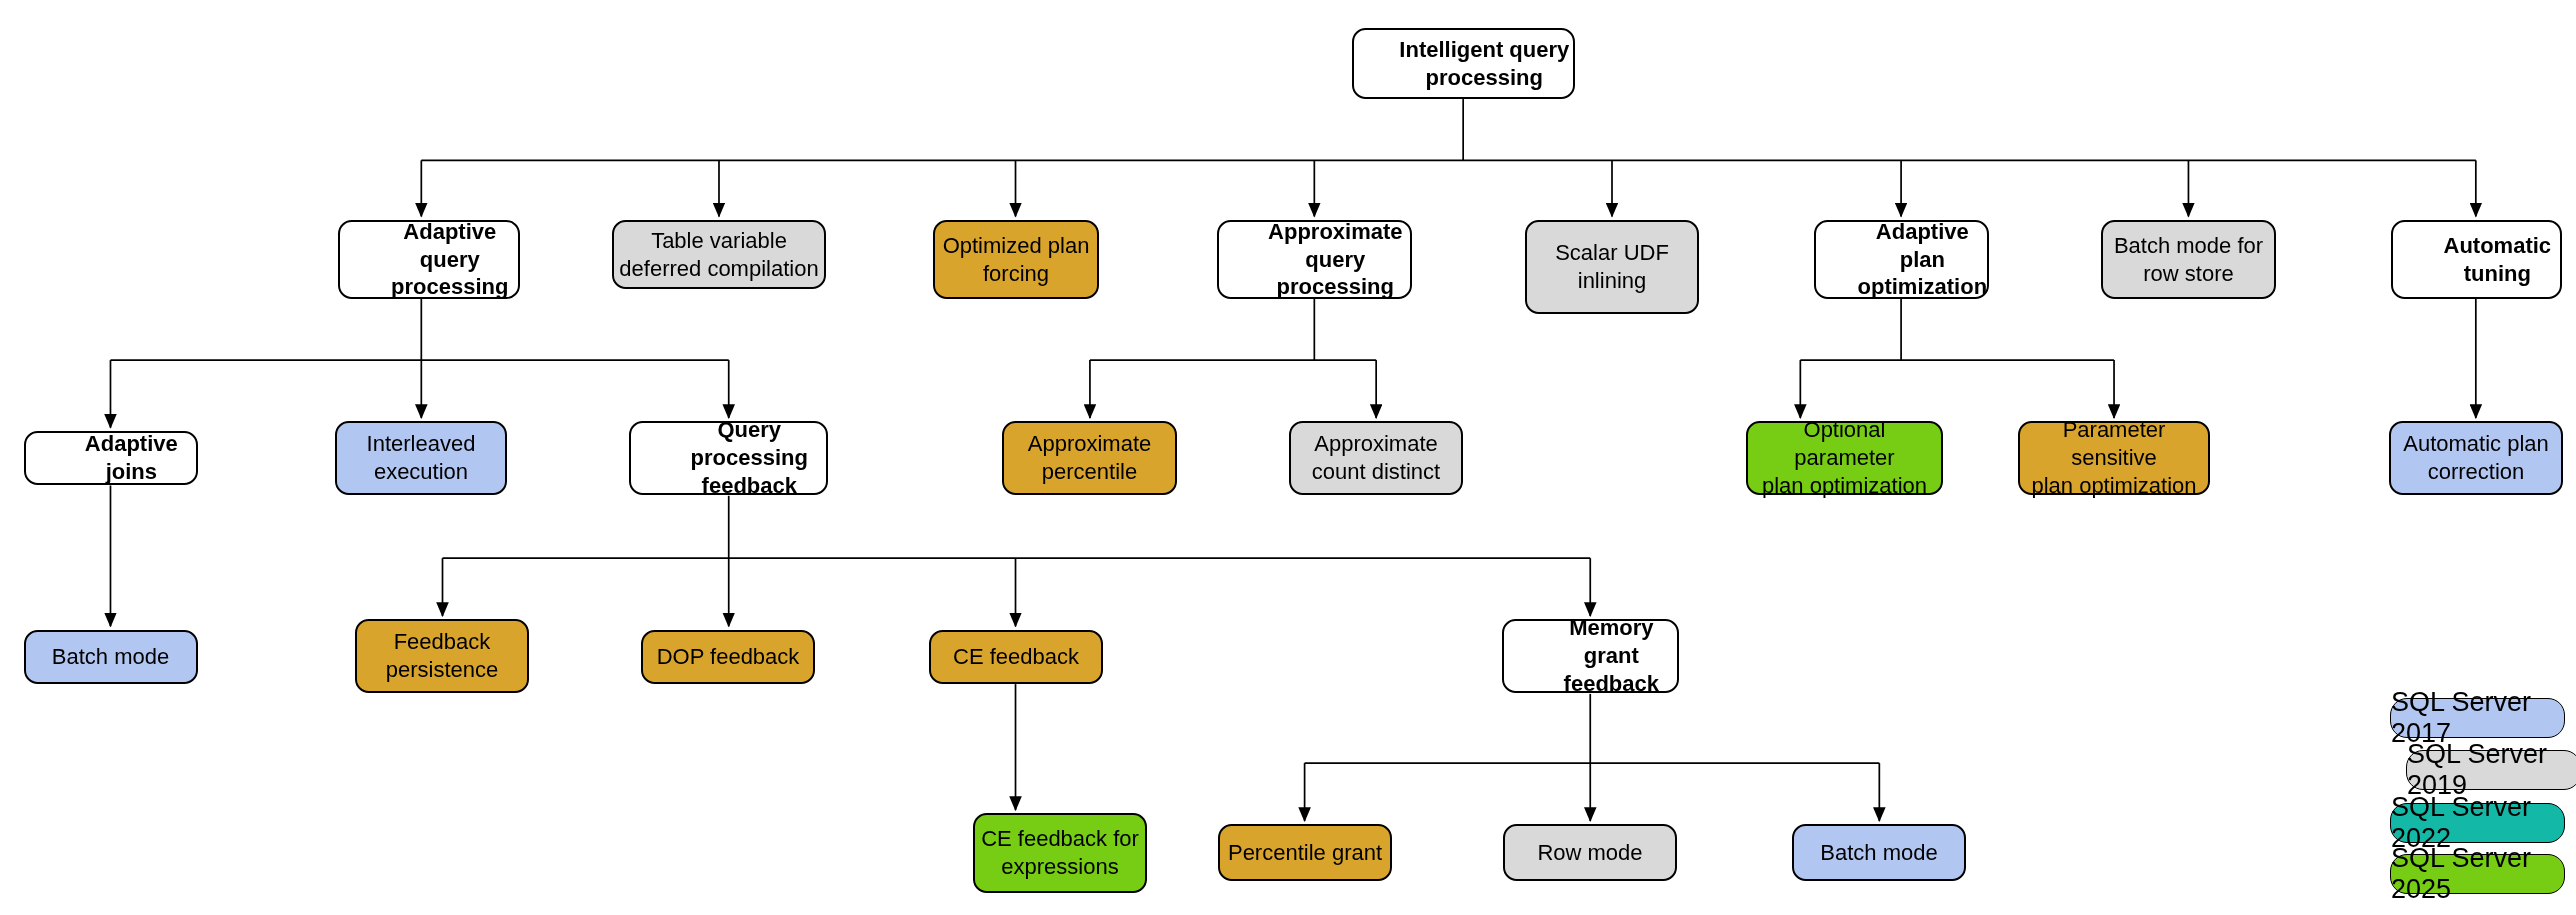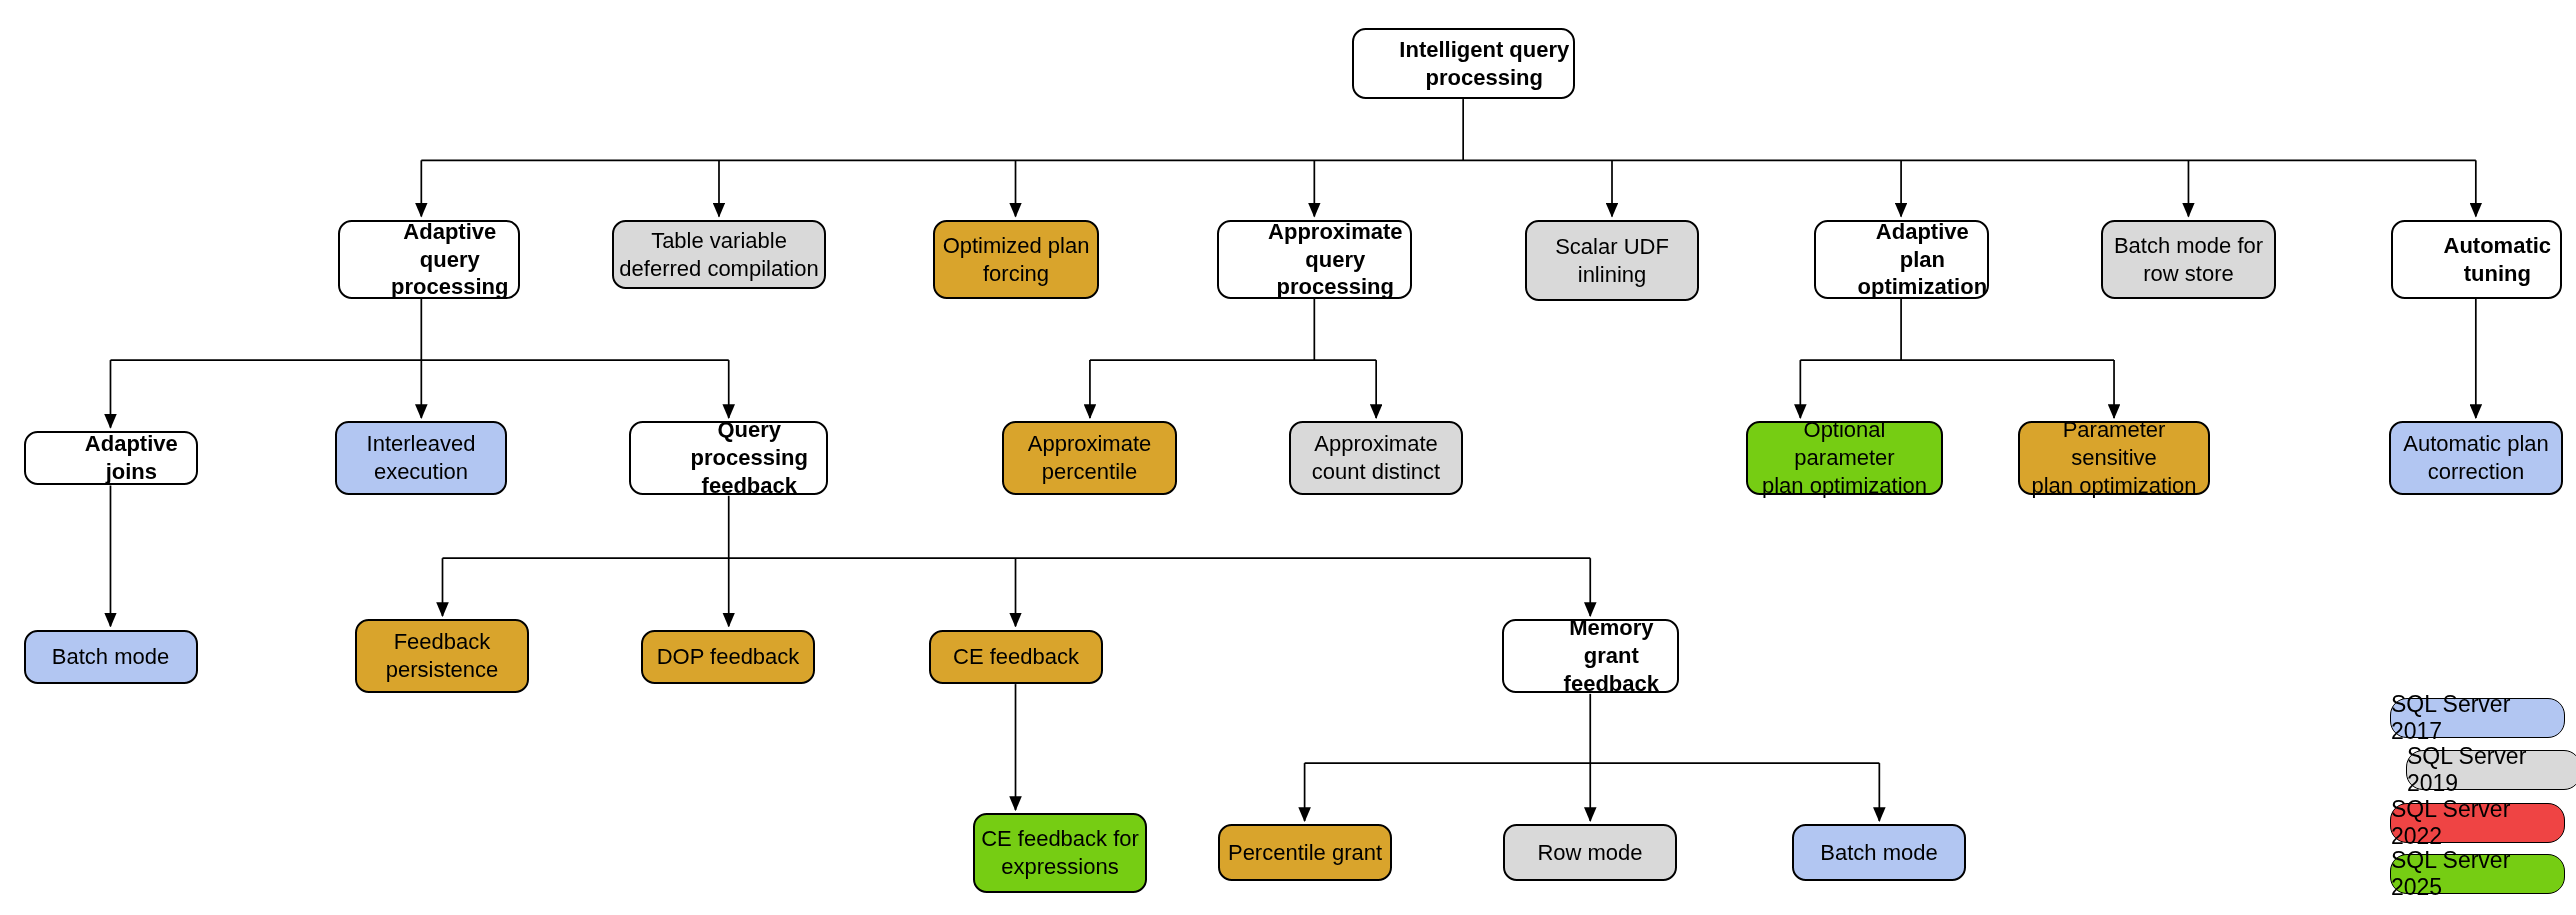--- a/index.html
+++ b/index.html
@@ -17,21 +17,21 @@
   .node span{white-space:pre-line;display:block;}
   .node.parent{font-weight:bold;border-width:2.9px;padding-left:45px;}
   .fill-blue{background:#b2c6f2;}
   .fill-gray{background:#d9d9d9;}
   .fill-gold{background:#d9a42c;}
   .fill-green{background:#76cd13;margin-left:44px;}
   .legend-item{
     position:absolute;box-sizing:border-box;width:175px;height:40px;
     border:1.7px solid #000;border-radius:17px;
     display:flex;align-items:center;justify-content:center;
-    font-size:23px;
+    font-size:27px;
   }
 </style>
 </head>
 <body>
 
 <div id="canvas">
 
   <svg class="wires" xmlns="http://www.w3.org/2000/svg" viewBox="0 0 4500 1600" width="2576" height="916">
     <defs>
       <marker id="arr" viewBox="0 0 26 22" markerWidth="26" markerHeight="22" refX="24" refY="11" orient="auto" markerUnits="userSpaceOnUse">
@@ -100,21 +100,21 @@
 deferred compilation</span>
     </div>
   <div class="node fill-gold" style="left:933px;top:220px;width:166px;height:79px">
       <span>Optimized plan
 forcing</span>
     </div>
   <div class="node parent" style="left:1217px;top:220px;width:195px;height:79px">
       <span>Approximate
 query processing</span>
     </div>
-  <div class="node fill-gray" style="left:1525px;top:220px;width:174px;height:81px">
+  <div class="node fill-gray" style="left:1525px;top:220px;width:174px;height:94px">
       <span>Scalar UDF
 inlining</span>
     </div>
   <div class="node parent" style="left:1814px;top:220px;width:175px;height:79px">
       <span>Adaptive plan
 optimization</span>
     </div>
   <div class="node fill-gray" style="left:2101px;top:220px;width:175px;height:79px">
       <span>Batch mode for
 row store</span>
@@ -187,21 +187,21 @@
   <div class="node fill-blue" style="left:1792px;top:824px;width:174px;height:57px">
       <span>Batch mode</span>
     </div>
 
   <div class="legend-item" style="left: 2390px; top: 698px; background-color: rgb(178, 198, 242);">
       <span>SQL Server 2017</span>
     </div>
   <div class="legend-item" style="left: 2390px; top: 750px; background-color: rgb(217, 217, 217); margin-left: 16px;">
       <span>SQL Server 2019</span>
     </div>
-  <div class="legend-item" style="left: 2390px; top: 803px; background-color: #ef4444;">
+  <div class="legend-item" style="left: 2390px; top: 803px; background-color: #14b8a6;">
       <span>SQL Server 2022</span>
     </div>
   <div class="legend-item" style="left: 2390px; top: 854px; background-color: rgb(118, 205, 19);">
       <span>SQL Server 2025</span>
     </div>
 
 </div>
 
 
 </body></html>

